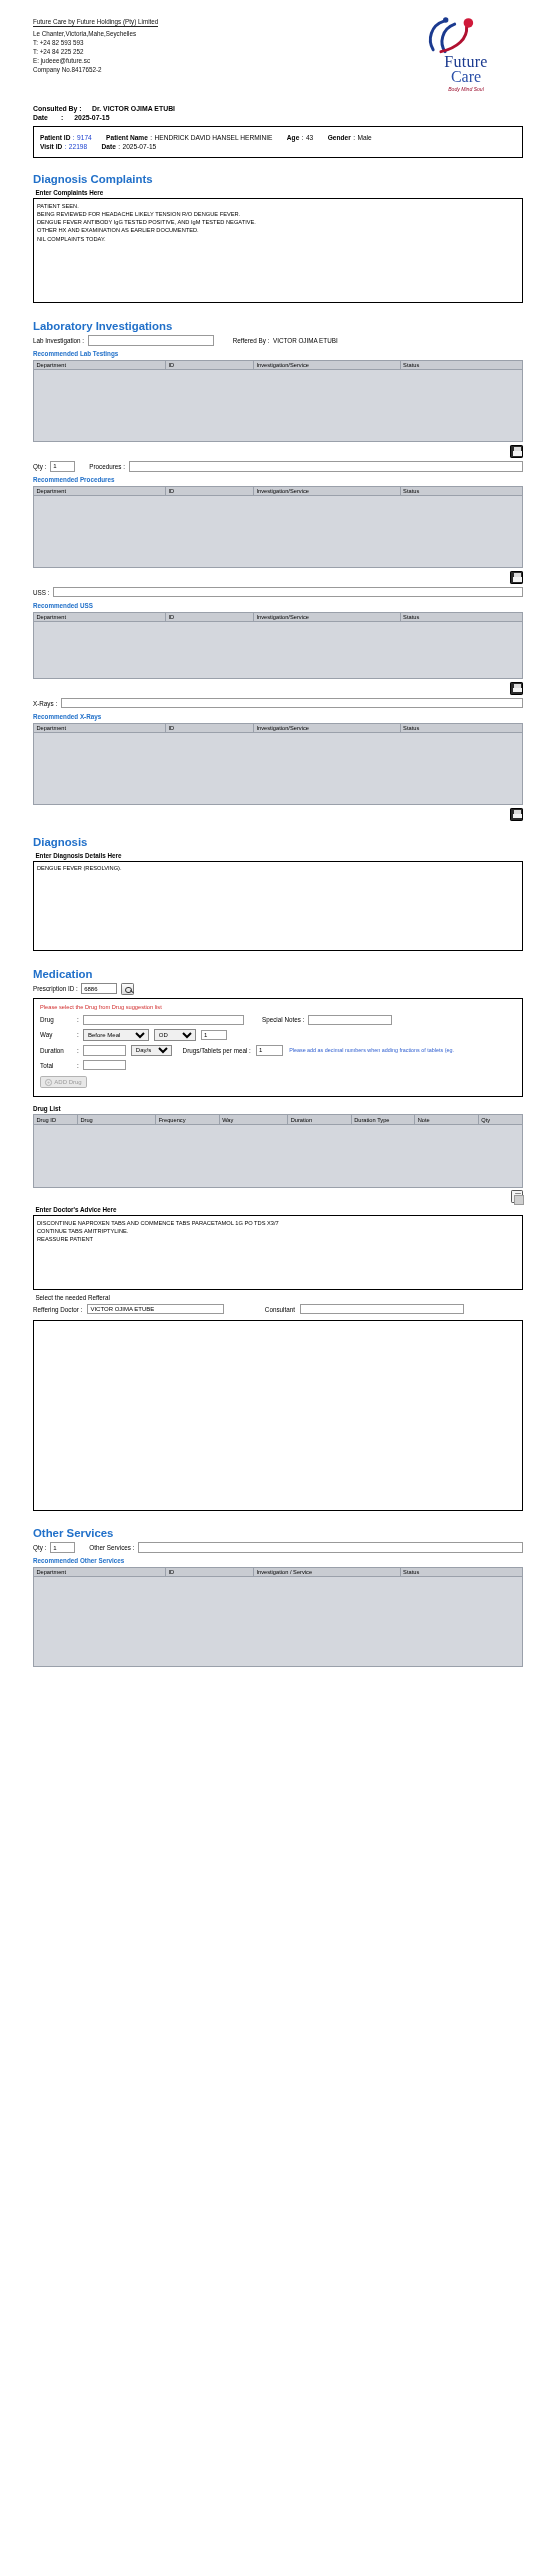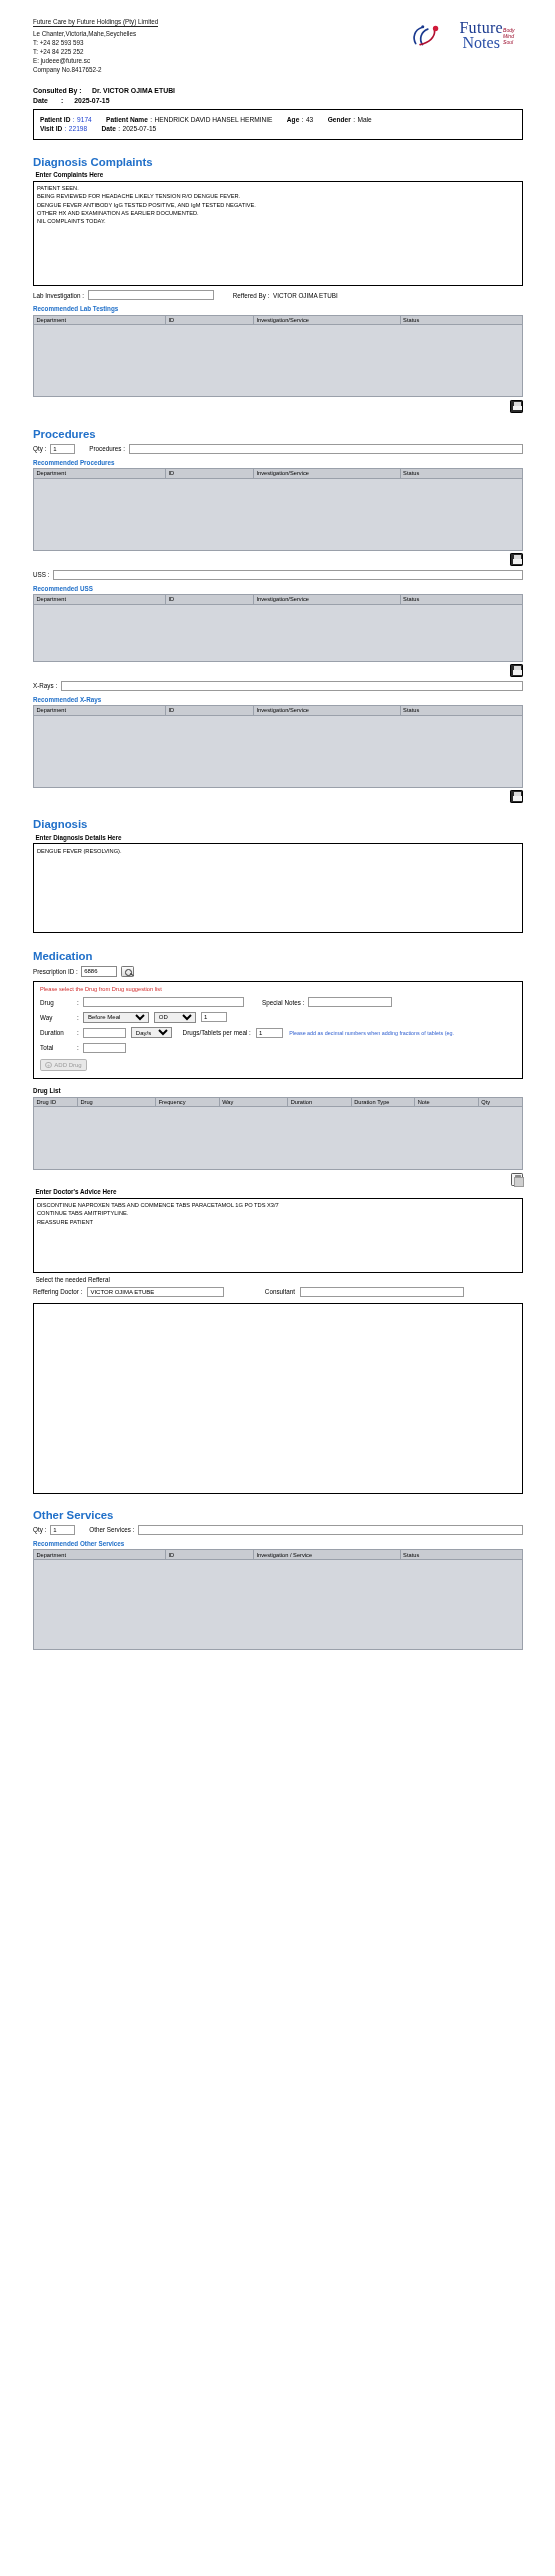--- a/index.html
+++ b/index.html
@@ -15,21 +15,21 @@
 
   
   .clinic-header {
     display: flex;
     justify-content: space-between;
     align-items: flex-start;
     padding: 16.7px 0 6px 0;
   }
   .clinic-info { font-size: 6.3px; line-height: 1.45; color: #111; }
   .clinic-info .line1 { border-bottom: 0.6px solid #222; display: inline-block; padding-bottom: 0.6px; margin-bottom: 1.2px;}
-  .logo-wrap { width: 114px; display: flex; flex-direction: row; align-items: center; }
+  .logo-wrap { width: 114px; display: flex; flex-direction: column; align-items: center; }
   .logo-svg { display:block; }
   .logo-text { font-family: "Liberation Serif", serif; color: #1b3a8f; line-height: 0.95; text-align:center; }
   .logo-future { font-size: 16px; letter-spacing: 0.3px; }
   .logo-care { font-size: 16px; color: #2b50a8; }
   .logo-tag { font-size: 5.1px; color: #9a0b2b; font-style: italic; margin-top: 1.8px; }
 
   .consult-line { font-size: 6.9px; font-weight: bold; margin: 7.2px 0 2.4px 0; }
   .consult-line .doc { margin-left: 8.4px; }
   .date-line { font-size: 6.9px; font-weight: bold; margin: 2.4px 0 4.8px 0; }
   .date-line .lbl { display:inline-block; width: 26px; }
@@ -196,21 +196,21 @@
     <div class="logo-wrap">
       <svg class="logo-svg" width="90" height="37" viewBox="0 0 150 62">
         <path d="M20 55 C10 38 16 14 38 7" stroke="#1b3a8f" stroke-width="5" fill="none" stroke-linecap="round"></path>
         <path d="M40 58 C30 44 34 20 56 12" stroke="#1b3a8f" stroke-width="5" fill="none" stroke-linecap="round"></path>
         <path d="M33 58 C60 52 78 36 76 16" stroke="#b01030" stroke-width="5" fill="none" stroke-linecap="round"></path>
         <circle cx="79" cy="10" r="8" fill="#d01a3a"></circle>
         <circle cx="41" cy="5" r="4.5" fill="#1b3a8f"></circle>
       </svg>
       <div class="logo-text">
         <div class="logo-future">Future</div>
-        <div class="logo-care">Notes</div>
+        <div class="logo-care">Care</div>
       </div>
       <div class="logo-tag">Body Mind Soul</div>
     </div>
   </div>
 
   <div class="consult-line">
     <span>Consulted By  :</span>
     <span class="doc">Dr.  VICTOR OJIMA ETUBI</span>
   </div>
   <div class="date-line">
@@ -257,20 +257,21 @@
   
   <h2 class="section">Diagnosis Complaints</h2>
   <div class="sub-label">Enter Complaints Here</div>
   <textarea class="box" rows="14" style="height: 105px;">PATIENT SEEN.
 BEING REVIEWED FOR HEADACHE LIKELY TENSION R/O DENGUE FEVER.
 DENGUE FEVER ANTIBODY IgG TESTED POSITIVE, AND IgM TESTED NEGATIVE.
 OTHER HX AND EXAMINATION AS EARLIER DOCUMENTED.
 NIL COMPLAINTS TODAY.</textarea>
 
   
+  <h2 class="section">Laboratory  Investigations</h2>
   <div class="inline-row">
     <span class="lbl">Lab Investigation :</span>
     <input class="inp" style="width: 126px;" value="">
     <span class="lbl" style="margin-left:15.5px;">Reffered By :</span>
     <span>VICTOR OJIMA ETUBI</span>
   </div>
   <div class="reco-label">Recommended Lab Testings</div>
   <table class="grid">
     <tbody>
         <tr>
@@ -280,21 +281,20 @@
       <th>Status</th>
     </tr>
   </tbody>
     </table>
   <div class="grid-body"></div>
   <div class="save-row">
     <div class="save-btn"></div>
   </div>
 
   
-  <h2 class="section">Procedures</h2>
   <div class="inline-row">
     <span class="lbl">Qty :</span>
     <input class="inp" style="width: 25px;" value="1">
     <span class="lbl" style="margin-left:10.8px;">Procedures :</span>
     <input class="inp" style="flex: 1 1 0%;" value="">
   </div>
   <div class="reco-label">Recommended Procedures</div>
   <table class="grid">
     <tbody>
         <tr>

